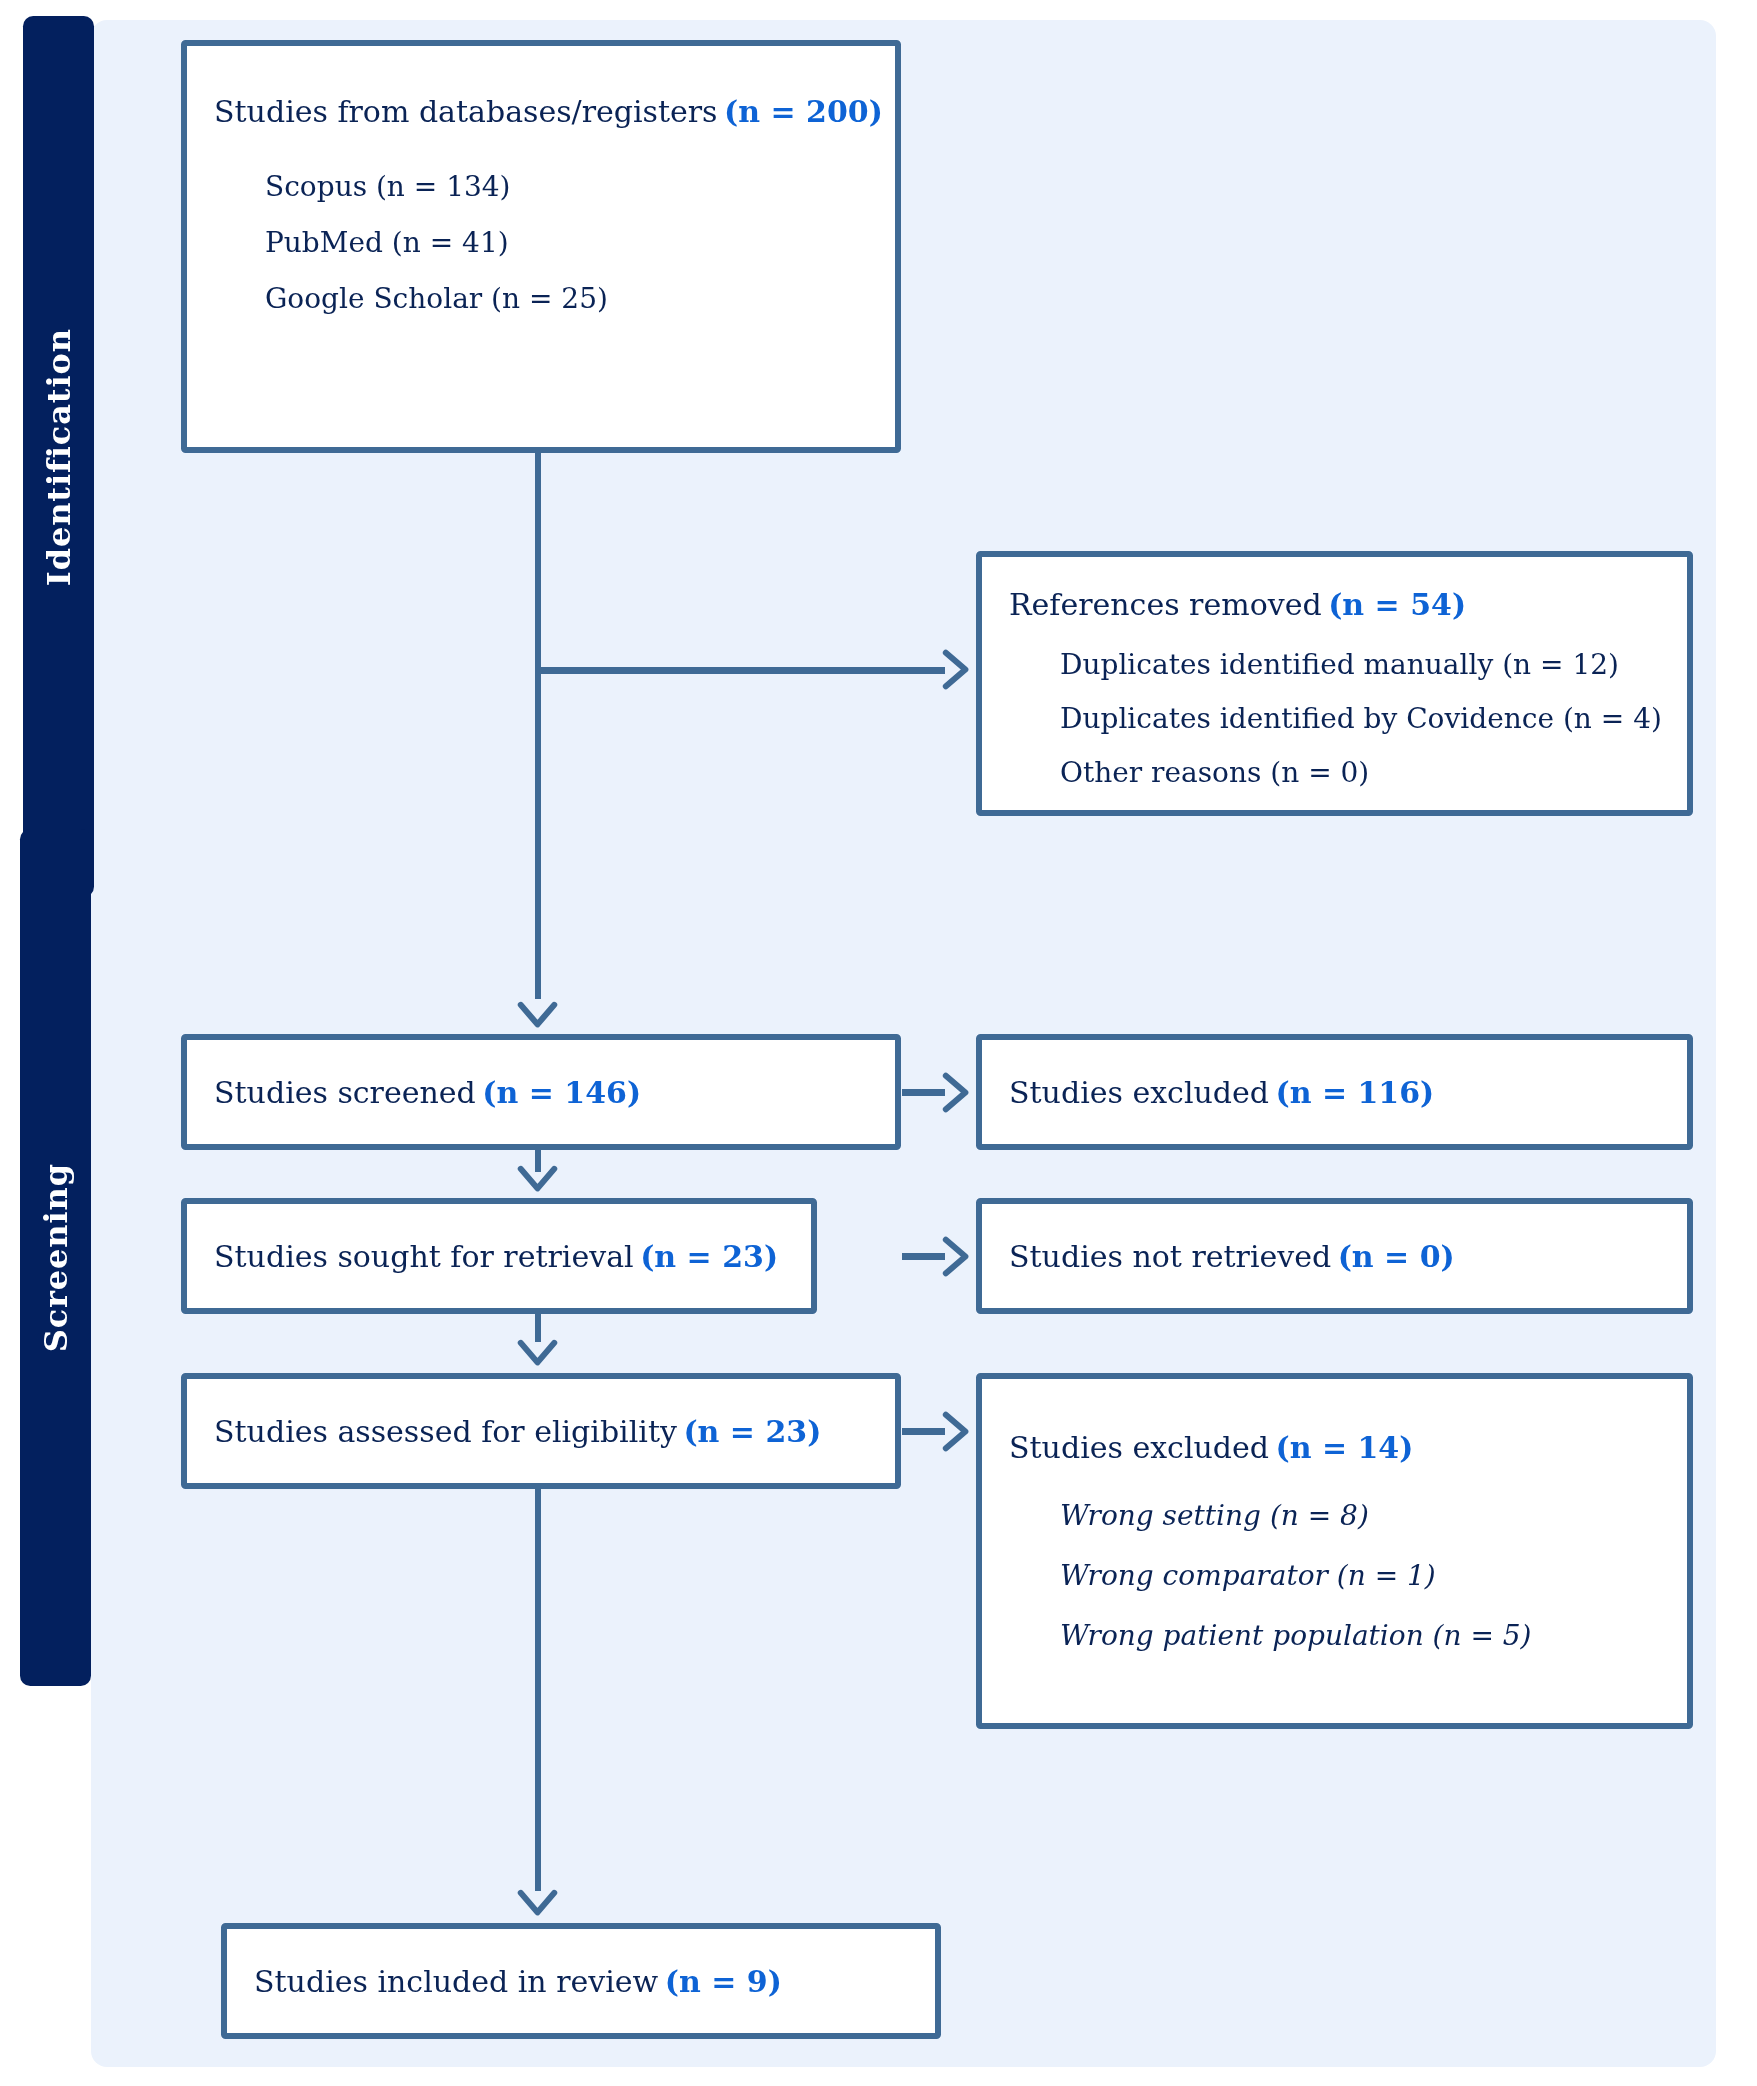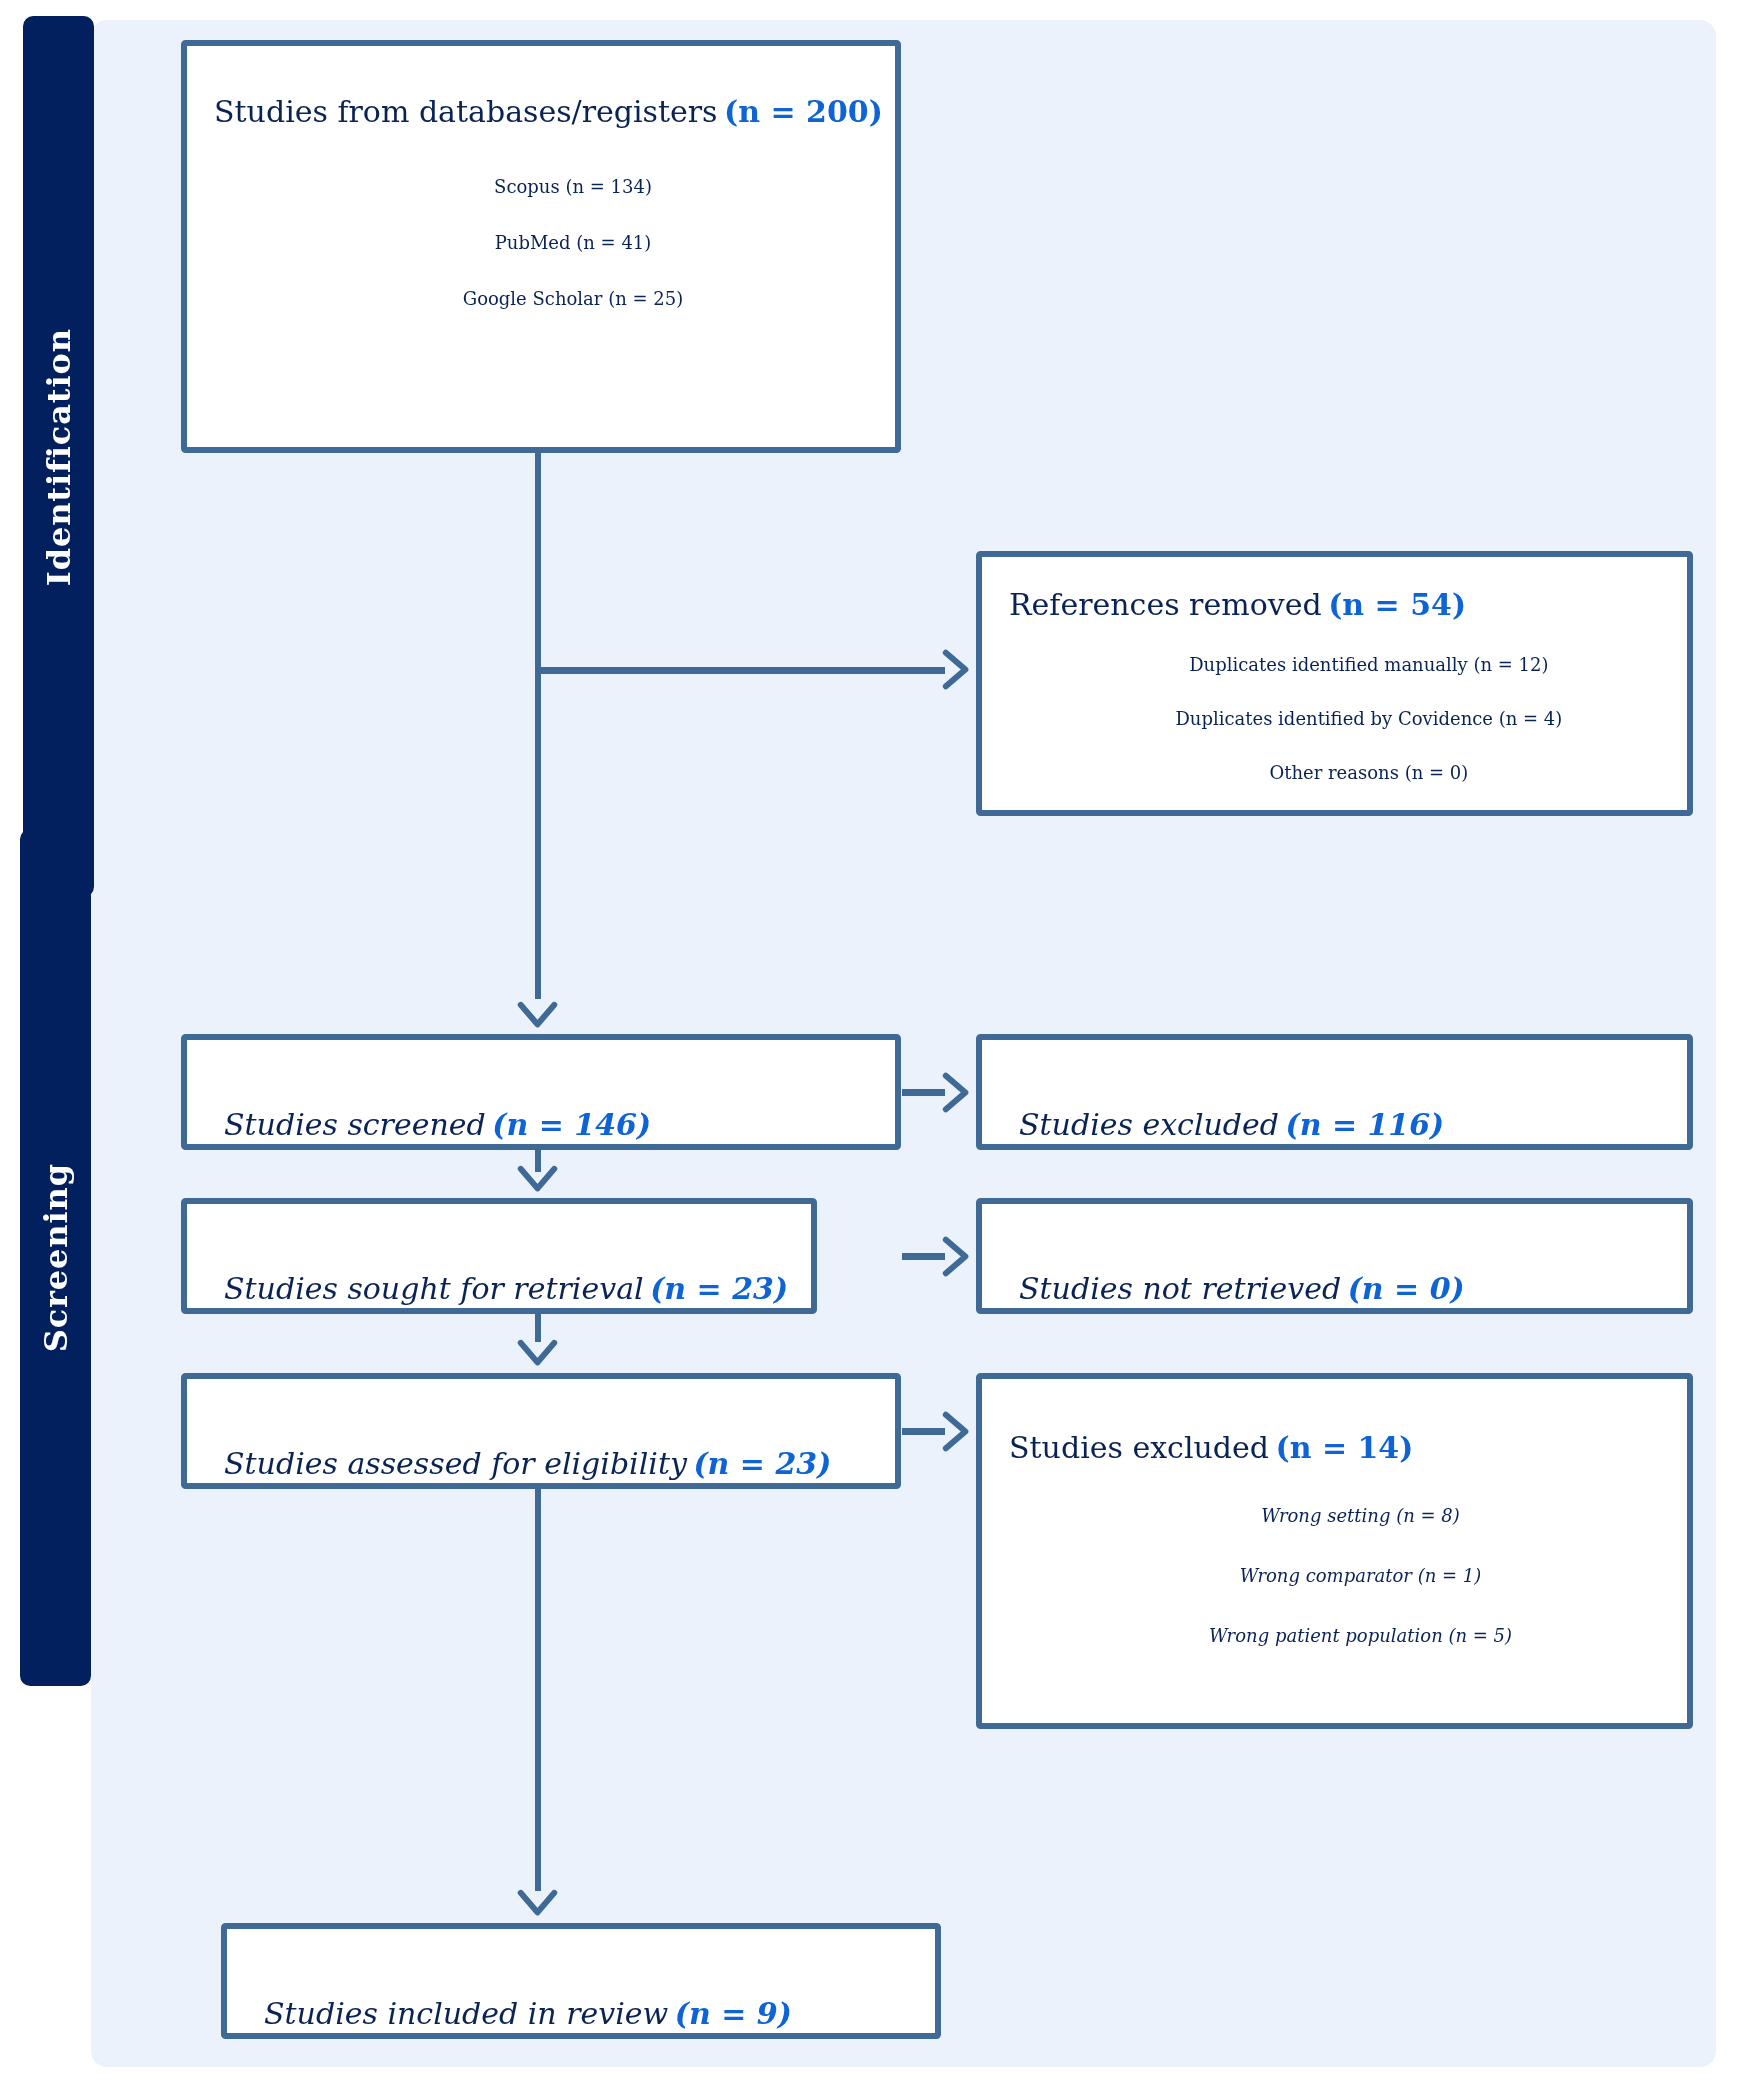--- a/index.html
+++ b/index.html
@@ -16,22 +16,22 @@
         display:flex;align-items:center;justify-content:center;}
   .band-identification{left:23px;top:16.3px;height:881px;}
   .band-screening{left:20px;top:829px;height:857px;}
   .band-label{writing-mode:vertical-rl;transform:rotate(180deg);color:var(--band-text,#fff);
         font-weight:bold;font-size:32px;letter-spacing:0.9px;white-space:nowrap;}
   .box{position:absolute;background:var(--box-bg,#fff);border:6px solid var(--box-border,#3F6A95);
        border-radius:4.6px;color:var(--text,#0A2355);}
   .box-line{font-size:30px;line-height:39px;white-space:nowrap;}
   .cnt{color:var(--count,#0E63D5);font-weight:bold;margin-left:6.5px;}
   .sub-list{padding-left:51px;}
-  .sub-item{font-size:18px;line-height:55px;white-space:nowrap;text-align:center;}
-  .single{display:flex;align-items:flex-end;padding-left:37px;font-style:italic;}
+  .sub-item{font-size:28px;line-height:55px;white-space:nowrap;}
+  .single{display:flex;align-items:center;padding-left:27px;}
   .box-databases{left:181px;top:40px;width:720px;height:413px;padding:46px 14px 0 27px;}
   .box-databases .sub-list{margin-top:28px;}
   .box-databases .sub-item{line-height:56px;}
   .box-ref-removed{left:976px;top:551px;width:717px;height:265px;padding:28px 9.3px 0 27px;}
   .box-ref-removed .sub-list{margin-top:14px;}
   .box-ref-removed .sub-item{line-height:54px;}
   .box-screened{left:181px;top:1034px;width:720px;height:116px;}
   .box-excluded-116{left:976px;top:1034px;width:717px;height:116px;}
   .box-sought{left:181px;top:1198px;width:636px;height:116px;}
   .box-not-retrieved{left:976px;top:1198px;width:717px;height:116px;}

